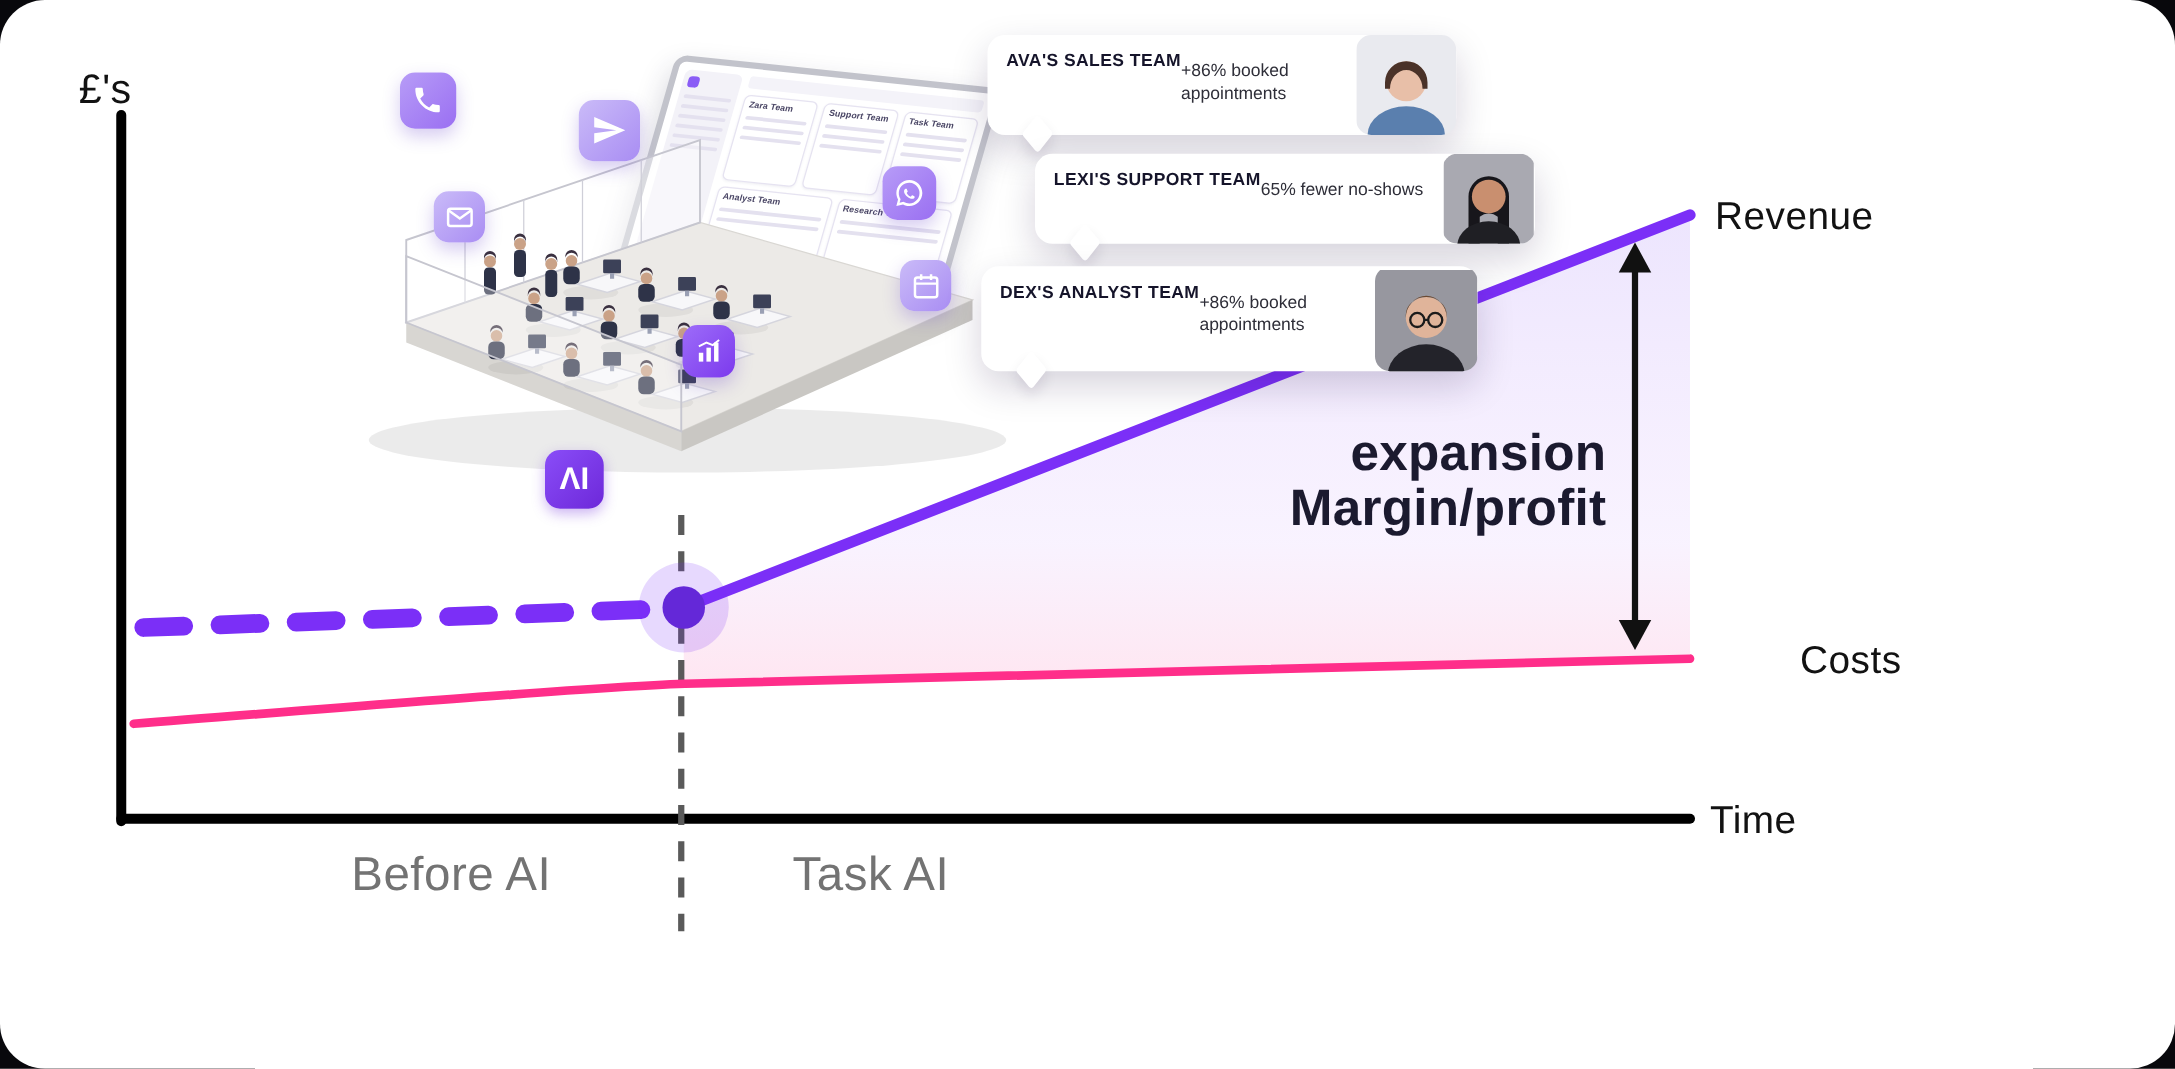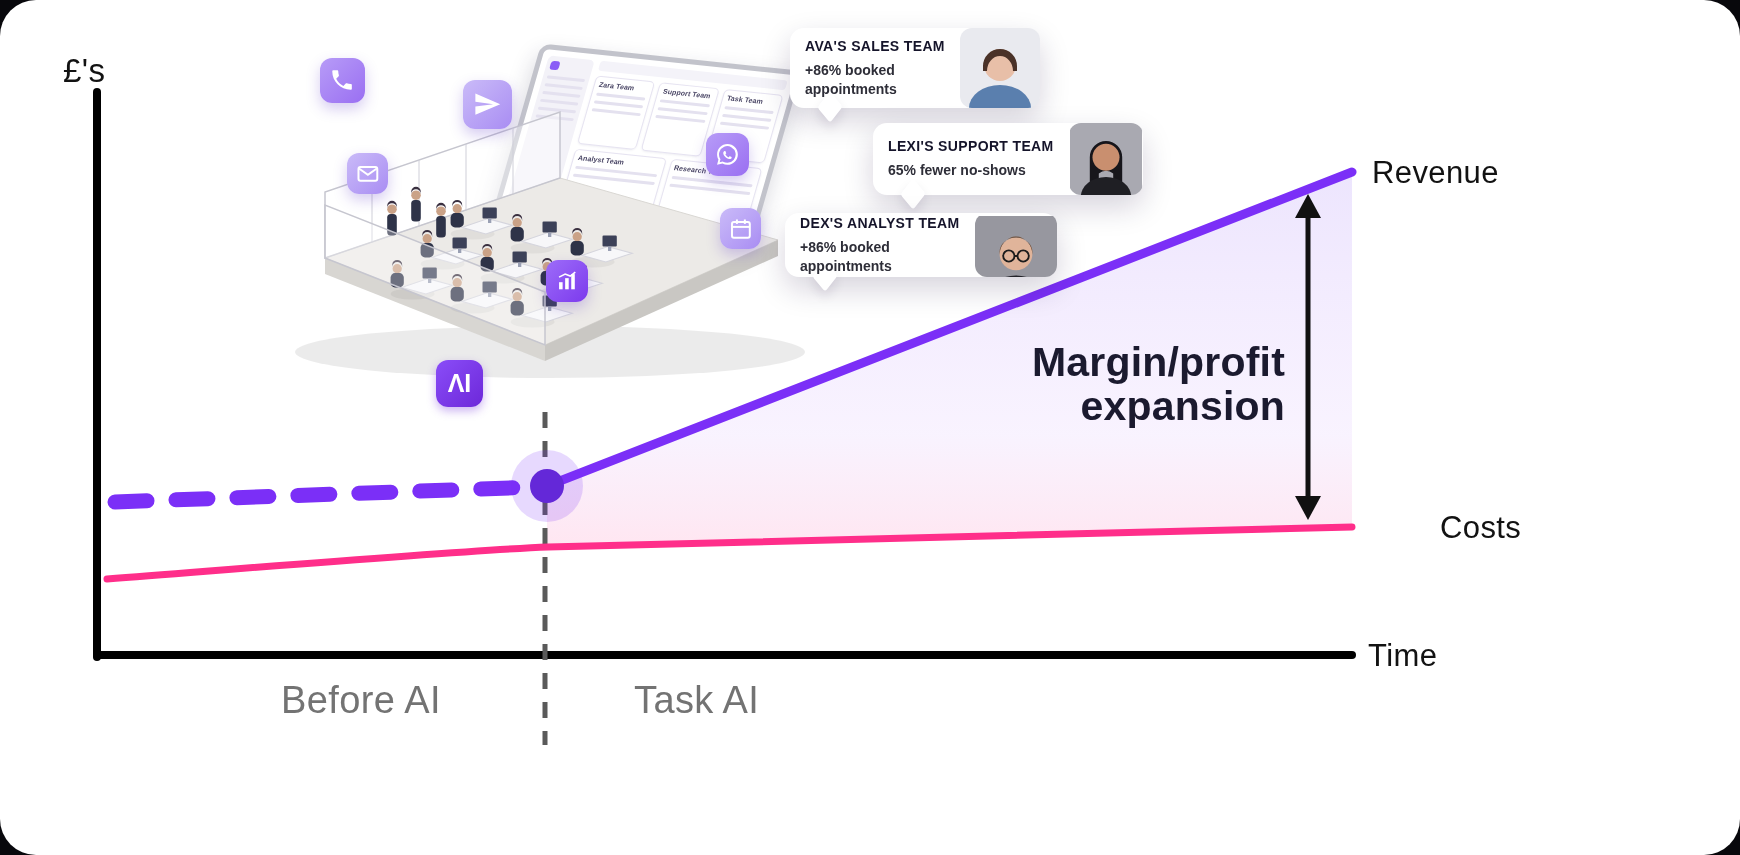--- a/index.html
+++ b/index.html
@@ -29,23 +29,23 @@
   .ls-side .dot{width:9px;height:9px;border-radius:3px;background:#8a5cf6;margin-bottom:6px;}
   .sk{height:3px;background:#e4e1ef;border-radius:2px;margin-top:5px;}
   .ls-main{flex:1;display:flex;flex-direction:column;gap:5px;}
   .ls-head{height:10px;background:#f4f3f9;border-radius:3px;}
   .ls-row{display:flex;gap:5px;flex:1;}
   .mini-card{flex:1;background:#fff;border:1px solid #e6e3f1;border-radius:5px;padding:4px;box-shadow:0 1px 2px rgba(70,60,120,.08);}
   .mini-title{font-size:7px;font-weight:700;color:#4b4766;letter-spacing:.1px;}
 
   .callout{position:absolute;background:#fff;border-radius:14px;box-shadow:0 12px 30px rgba(25,12,60,.18);display:flex;align-items:stretch;z-index:8;}
   .callout .tail{position:absolute;left:30px;bottom:-9px;width:20px;height:20px;background:#fff;transform:rotate(50deg) skewX(12deg);border-radius:3px;z-index:-1;box-shadow:4px 4px 10px rgba(25,12,60,.10);}
-  .callout .text{padding:12px 15px;display:flex;flex-direction:column;justify-content:center;}
+  .callout .text{padding:12px 15px;display:flex;flex-direction:row;justify-content:center;}
   .callout .title{font-size:14px;font-weight:800;color:#15142a;letter-spacing:.35px;white-space:nowrap;}
-  .callout .body{font-size:14px;color:#2e2e38;margin-top:7px;line-height:1.3;font-weight:bold;}
+  .callout .body{font-size:14px;color:#2e2e38;margin-top:7px;line-height:1.3;}
   .callout .photo{flex:none;border-radius:12px;overflow:hidden;}
   .callout .photo svg{display:block;}
 </style>
 </head>
 <body>
 
 <div class="stage">
 
   <svg class="layer z2" viewBox="0 0 1740 855">
     <defs>
@@ -228,38 +228,38 @@
     <div class="photo" style="width:80px;">
       <svg viewBox="0 0 80 80" width="80" height="80">
           <rect width="80" height="80" fill="#e9eaef"></rect>
           <ellipse cx="40" cy="80" rx="31" ry="23" fill="#5a7fae"></ellipse>
           <circle cx="40" cy="37" r="16" fill="#e8bfa8"></circle>
           <path d="M23 38 a17 17 0 0 1 34 0 v5 h-4 a13 15 0 0 0 -26 0 h-4 z" fill="#4a3228"></path>
         </svg>
     </div>
   </div>
 
-  <div class="callout" style="left:828px;top:123px;height:72px;margin-left:45px;">
+  <div class="callout" style="left:828px;top:123px;height:72px;">
     <span class="tail"></span>
     <div class="text">
       <div class="title">LEXI'S SUPPORT TEAM</div>
       <div class="body">65% fewer no-shows</div>
     </div>
     <div class="photo" style="width:74px;">
       <svg viewBox="0 0 80 80" width="74" height="72">
           <rect width="80" height="80" fill="#a9a9b1"></rect>
           <path d="M22 38 a18 18 0 0 1 36 0 v42 h-10 v-24 a13 14 0 0 0 -16 0 v24 h-10 z" fill="#17161b"></path>
           <ellipse cx="40" cy="82" rx="28" ry="22" fill="#1f1f24"></ellipse>
           <circle cx="40" cy="38" r="15" fill="#c98f6f"></circle>
           <path d="M24 38 a16 16 0 0 1 32 0 v2 a16 19 0 0 0 -32 0 z" fill="#17161b"></path>
         </svg>
     </div>
   </div>
 
-  <div class="callout" style="left:785px;top:213px;height:64px;">
+  <div class="callout" style="left:785px;top:213px;height:84px;">
     <span class="tail"></span>
     <div class="text">
       <div class="title">DEX'S ANALYST TEAM</div>
       <div class="body" style="width:125px;">+86% booked appointments</div>
     </div>
     <div class="photo" style="width:82px;">
       <svg viewBox="0 0 80 80" width="82" height="88">
           <rect width="80" height="80" fill="#97979f"></rect>
           <ellipse cx="40" cy="82" rx="30" ry="24" fill="#23232a"></ellipse>
           <circle cx="40" cy="37" r="16" fill="#e0b49a"></circle>
@@ -277,17 +277,17 @@
   <div class="lbl axis-lbl" style="left:1440px;top:510px;z-index:6;">Costs</div>
 
   <div class="implement-row">
     <span class="ai-badge">ΛI</span>
   </div>
 
   <div class="lbl big-lbl" style="left:281px;top:679px;z-index:6;">Before AI</div>
   <div class="lbl big-lbl" style="left:634px;top:679px;z-index:6;">Task AI</div>
 
   <div class="margin-text">
+    <div>expansion</div>
     <div>Margin/profit</div>
-    <div>expansion</div>
   </div>
 
 </div>
 
 </body></html>

